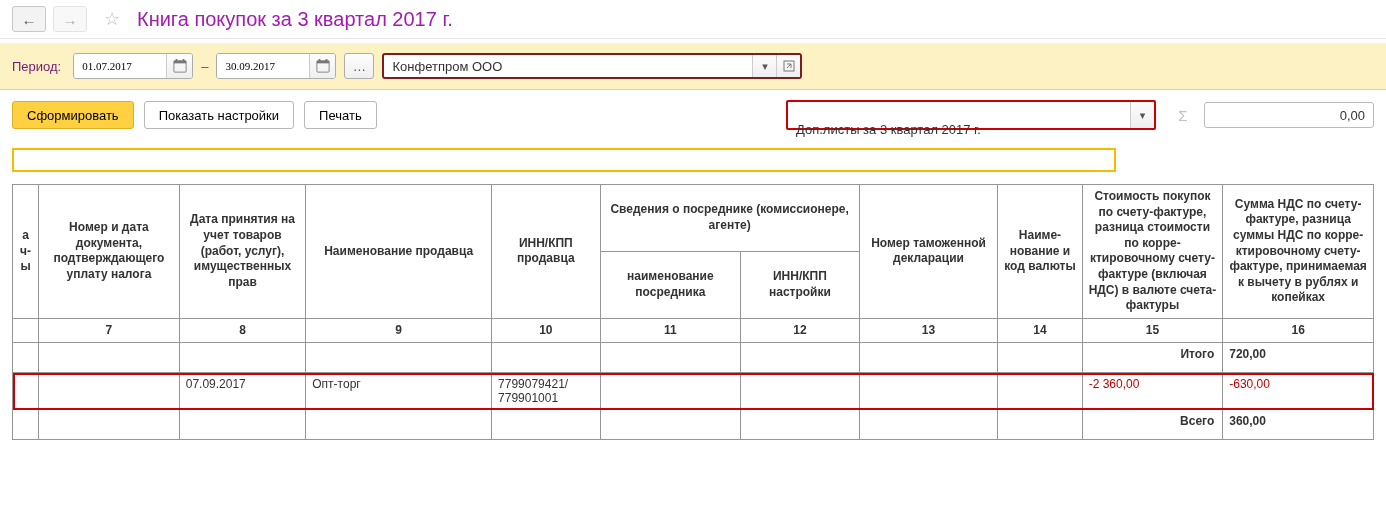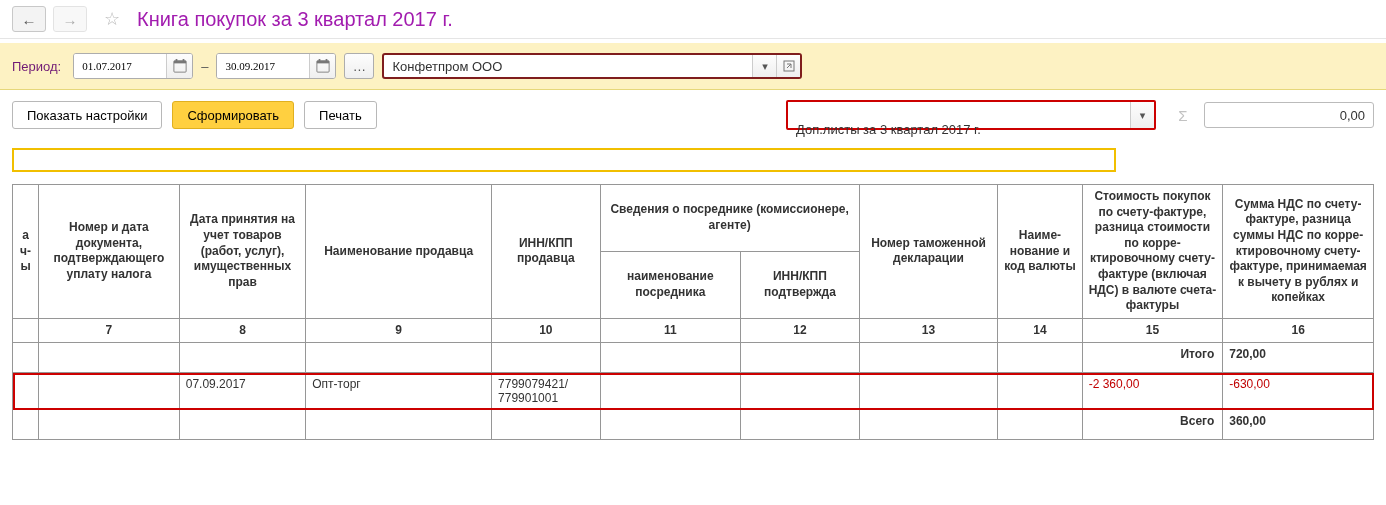--- a/index.html
+++ b/index.html
@@ -274,22 +274,22 @@
       <svg width="12" height="12" viewBox="0 0 12 12">
           <rect x="1" y="1" width="10" height="10" fill="none" stroke="#777"></rect>
           <path d="M4 4 L8 4 L8 8" fill="none" stroke="#777"></path>
           <path d="M8 4 L4 8" stroke="#777"></path>
         </svg>
     </button>
   </div>
 </div>
 
 <div class="toolbar">
+  <button class="btn btn-primary">Сформировать</button>
   <button class="btn">Показать настройки</button>
-  <button class="btn btn-primary">Сформировать</button>
   <button class="btn">Печать</button>
   <div class="spacer"></div>
   <div class="sheet-dropdown">
     <span class="sheet-dropdown-text">Доп.листы за 3 квартал 2017 г.</span>
     <button class="dropdown-arrow-btn">▾</button>
   </div>
   <div class="sigma">Σ</div>
   <div class="total-box">0,00</div>
 </div>
 
@@ -320,21 +320,21 @@
         <th rowspan="2">Наименование продавца</th>
         <th rowspan="2">ИНН/КПП продавца</th>
         <th colspan="2">Сведения о посреднике (комиссионере, агенте)</th>
         <th rowspan="2">Номер таможенной декларации</th>
         <th rowspan="2">Наиме­нование и код валюты</th>
         <th rowspan="2">Стоимость покупок по счету-фактуре, разница стои­мости по корре­ктировочному счету-фактуре (включая НДС) в валюте счета-фактуры</th>
         <th rowspan="2">Сумма НДС по счету-фактуре, разница суммы НДС по корре­ктировочному счету-фактуре, принимаемая к вычету в рублях и копейках</th>
       </tr>
       <tr>
         <th>наименование посредника</th>
-        <th>ИНН/КПП подтвержда</th>
+        <th>ИНН/КПП настройки</th>
       </tr>
       <tr>
         <th class="num-col"></th>
         <th class="num-col">7</th>
         <th class="num-col">8</th>
         <th class="num-col">9</th>
         <th class="num-col">10</th>
         <th class="num-col">11</th>
         <th class="num-col">12</th>
         <th class="num-col">13</th>

